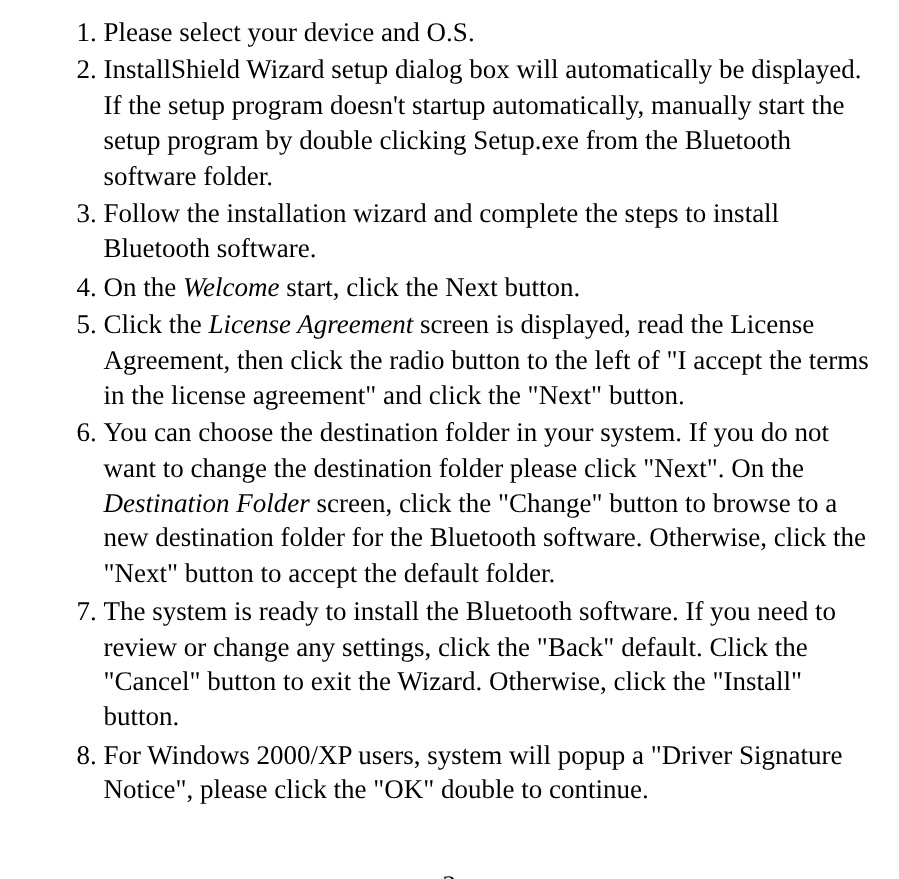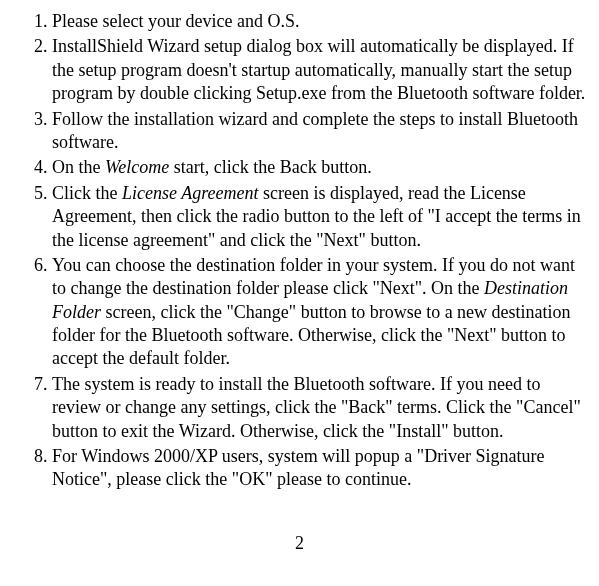--- a/index.html
+++ b/index.html
@@ -12,20 +12,21 @@
       box-sizing: border-box;
       color: #000;
     }
     ol {
       margin: 0;
       padding-left: 40px;
     }
     li {
       margin-bottom: 2px;
       padding-left: 0px;
+      margin-left: 17px;
     }
     .bold {
       font-weight: normal;
     }
     .bold-italic {
       font-weight: normal;
       font-style: italic;
     }
     .page-number {
       text-align: center;
@@ -33,20 +34,20 @@
       font-size: 18px;
     }
   </style>
 </head>
 <body>
 
 <ol id="instruction-list">
 <li><span>Please select your device and O.S.</span></li>
     <li><span>InstallShield Wizard setup dialog box will automatically be displayed. If the setup program doesn't startup automatically, manually start the setup program by double clicking </span><span class="bold">Setup.exe</span><span> from the Bluetooth software folder.</span></li>
     <li><span>Follow the installation wizard and complete the steps to install Bluetooth software.</span></li>
-    <li><span>On the </span><span class="bold-italic">Welcome</span><span> start, click the </span><span class="bold">Back</span><span> button.</span></li>
+    <li><span>On the </span><span class="bold-italic">Welcome</span><span> start, click the </span><span class="bold">Next</span><span> button.</span></li>
     <li><span>Click the </span><span class="bold-italic">License Agreement</span><span> screen is displayed, read the License Agreement, then click the radio button to the left of </span><span class="bold">"I accept the terms in the license agreement"</span><span> and click the "</span><span class="bold">Next"</span><span> button.</span></li>
     <li><span>You can choose the destination folder in your system. If you do not want to change the destination folder please click "</span><span class="bold">Next"</span><span>. On the </span><span class="bold-italic">Destination Folder</span><span> screen, click the "</span><span class="bold">Change"</span><span> button to browse to a new destination folder for the Bluetooth software. Otherwise, click the "</span><span class="bold">Next"</span><span> button to accept the default folder.</span></li>
-    <li><span>The system is ready to install the Bluetooth software. If you need to review or change any settings, click the </span><span class="bold">"Back"</span><span> terms. Click the </span><span class="bold">"Cancel"</span><span> button to exit the Wizard. Otherwise, click the </span><span class="bold">"Install"</span><span> button.</span></li>
-    <li><span>For Windows 2000/XP users, system will popup a </span><span class="bold">"Driver Signature Notice"</span><span>, please click the </span><span class="bold">"OK"</span><span> please to continue.</span></li>
+    <li><span>The system is ready to install the Bluetooth software. If you need to review or change any settings, click the </span><span class="bold">"Back"</span><span> default. Click the </span><span class="bold">"Cancel"</span><span> button to exit the Wizard. Otherwise, click the </span><span class="bold">"Install"</span><span> button.</span></li>
+    <li><span>For Windows 2000/XP users, system will popup a </span><span class="bold">"Driver Signature Notice"</span><span>, please click the </span><span class="bold">"OK"</span><span> double to continue.</span></li>
   </ol>
 
 <div class="page-number">2</div>
 
 </body></html>

